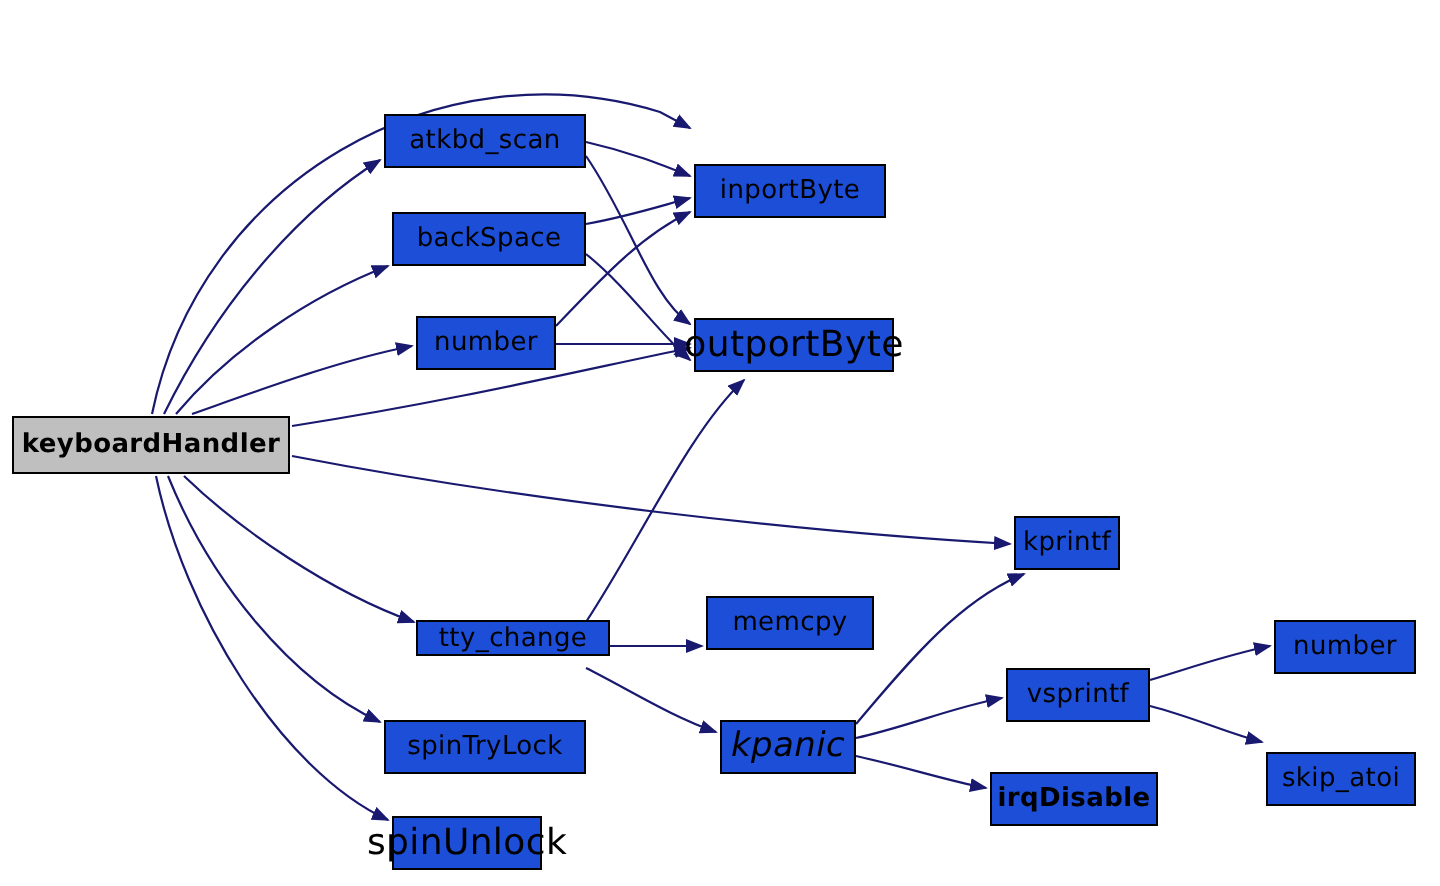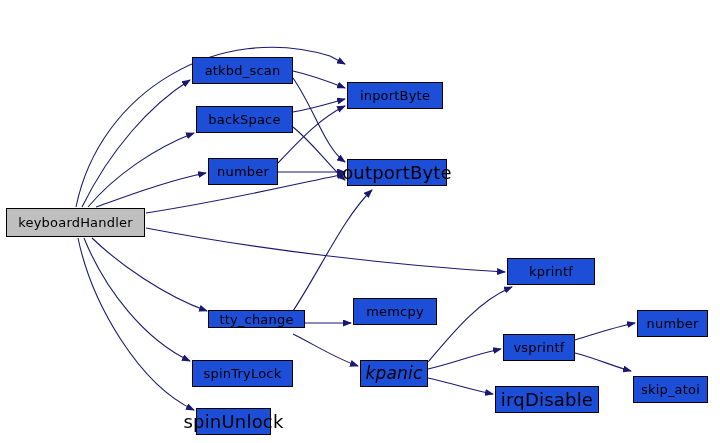--- a/index.html
+++ b/index.html
@@ -77,39 +77,39 @@
         <path d="M 293,334 C 315,345 335,358 358,366" fill="none" stroke="#191970" stroke-width="1.1" marker-end="url(#arrowhead)"></path>
         <path d="M 428,362 C 455,330 480,300 512,287" fill="none" stroke="#191970" stroke-width="1.1" marker-end="url(#arrowhead)"></path>
         <path d="M 428,369 C 455,363 475,354 501,349" fill="none" stroke="#191970" stroke-width="1.1" marker-end="url(#arrowhead)"></path>
         <path d="M 428,378 C 455,384 472,390 493,394" fill="none" stroke="#191970" stroke-width="1.1" marker-end="url(#arrowhead)"></path>
         <path d="M 575,340 C 598,333 615,327 635,323" fill="none" stroke="#191970" stroke-width="1.1" marker-end="url(#arrowhead)"></path>
         <path d="M 575,353 C 598,359 612,366 631,371" fill="none" stroke="#191970" stroke-width="1.1" marker-end="url(#arrowhead)"></path>
       </g>
   </svg>
 
   <div id="nodes-group">
-      <div class="node root" style="left: 6px; top: 208px; width: 139px; height: 29px; font-size: 13px;">
+      <div class="node root" style="left: 6px; top: 208px; width: 139px; height: 29px; font-size: 13px; font-weight: bold;">
         <span class="label">keyboardHandler</span>
       </div>
       <div class="node" style="left: 192px; top: 57px; width: 101px; height: 27px; font-size: 13px;">
         <span class="label">atkbd_scan</span>
       </div>
       <div class="node" style="left: 347px; top: 82px; width: 96px; height: 27px; font-size: 13px;">
         <span class="label">inportByte</span>
       </div>
       <div class="node" style="left: 196px; top: 106px; width: 97px; height: 27px; font-size: 13px;">
         <span class="label">backSpace</span>
       </div>
       <div class="node" style="left: 208px; top: 158px; width: 70px; height: 27px; font-size: 13px;">
         <span class="label">number</span>
       </div>
       <div class="node" style="left: 347px; top: 159px; width: 100px; height: 27px; font-size: 18px;">
         <span class="label">outportByte</span>
       </div>
-      <div class="node" style="left: 507px; top: 258px; width: 88px; height: 27px; font-size: 13px;">
+      <div class="node" style="left: 507px; top: 258px; width: 53px; height: 27px; font-size: 13px;">
         <span class="label">kprintf</span>
       </div>
       <div class="node" style="left: 208px; top: 310px; width: 97px; height: 18px; font-size: 13px;">
         <span class="label">tty_change</span>
       </div>
       <div class="node" style="left: 353px; top: 298px; width: 84px; height: 27px; font-size: 13px;">
         <span class="label">memcpy</span>
       </div>
       <div class="node" style="left: 637px; top: 310px; width: 71px; height: 27px; font-size: 13px;">
         <span class="label">number</span>
@@ -119,21 +119,21 @@
       </div>
       <div class="node" style="left: 192px; top: 360px; width: 101px; height: 27px; font-size: 13px;">
         <span class="label">spinTryLock</span>
       </div>
       <div class="node" style="left: 360px; top: 360px; width: 68px; height: 27px; font-size: 17px; font-style: italic;">
         <span class="label">kpanic</span>
       </div>
       <div class="node" style="left: 633px; top: 360px; width: 75px; height: 27px; font-size: 13px; margin-top: 16px;">
         <span class="label">skip_atoi</span>
       </div>
-      <div class="node" style="left: 495px; top: 386px; width: 104px; height: 27px; font-size: 18px;">
+      <div class="node" style="left: 495px; top: 386px; width: 84px; height: 27px; font-size: 13px; font-weight: bold;">
         <span class="label">irqDisable</span>
       </div>
       <div class="node" style="left: 196px; top: 408px; width: 75px; height: 27px; font-size: 18px; align-items: center;">
         <span class="label">spinUnlock</span>
       </div>
     </div>
 
 </div>
 
 </body></html>

